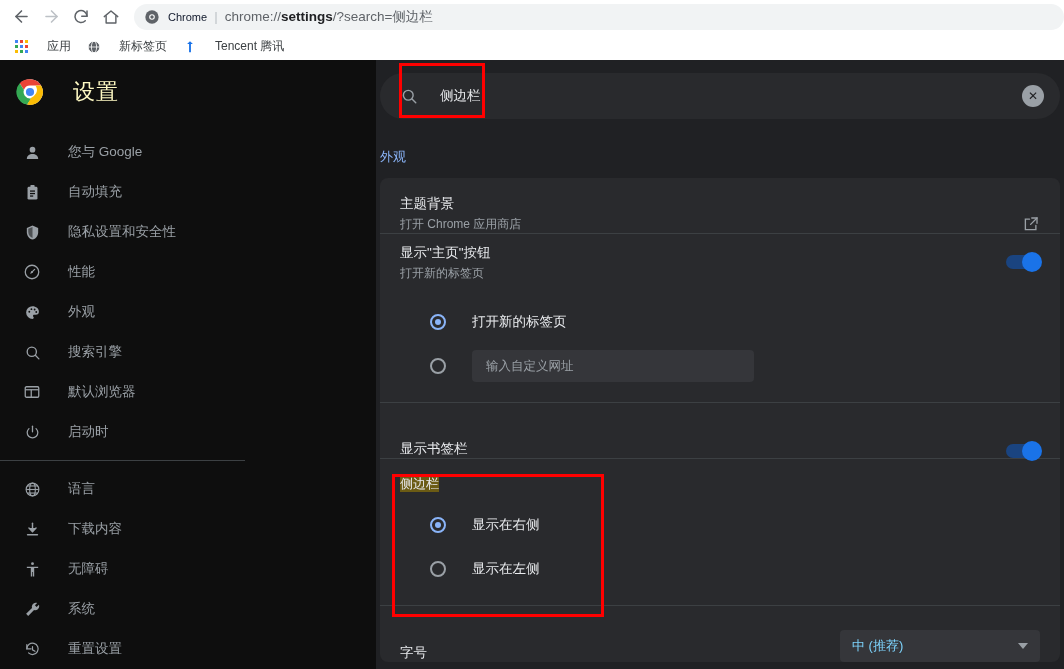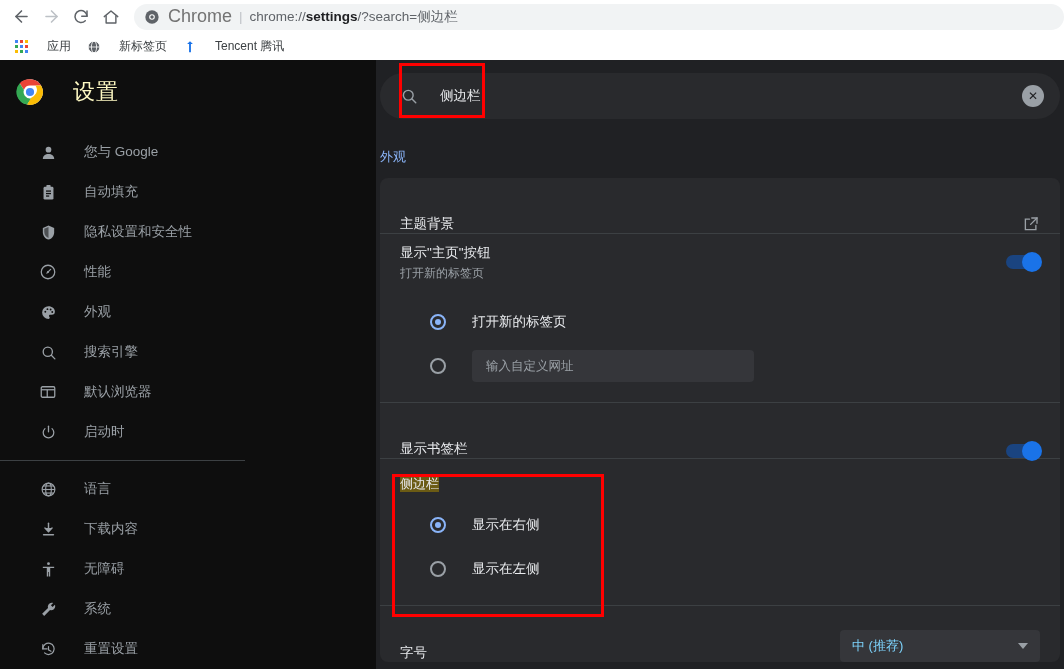--- a/index.html
+++ b/index.html
@@ -39,21 +39,21 @@
     flex: 1 1 auto;
     background: #f1f3f4;
     border-radius: 13px;
     display: flex;
     align-items: center;
     padding: 0 10px;
     max-width: 1010px;
   }
   .omni-icon { width: 16px; height: 16px; margin-right: 8px; flex: 0 0 auto; }
   .omni-chrome-label {
-    font-size: 18px; color: #737373; white-space: nowrap;
+    font-size: 11px; color: #0f172a; white-space: nowrap;
   }
   .omni-sep {
     color: #bdc1c6; margin: 0 7px; font-size: 13.5px;
   }
   .omni-url {
     font-size: 13.5px; color: #5f6368; white-space: nowrap;
     overflow: hidden; text-overflow: ellipsis;
   }
   .omni-url b { color: #202124; font-weight: 700; }
 
@@ -105,21 +105,21 @@
   .chrome-logo { width: 28px; height: 28px; flex: 0 0 auto; }
   .settings-title {
     font-size: 22px; color: #fef9c3; font-weight: 400;
     letter-spacing: 1px;
     margin-left: 7px;
   }
   .nav-list { padding-top: 8px; }
   .nav-item {
     display: flex; align-items: center;
     height: 40px;
-    padding-left: 38px;
+    padding-left: 22px;
     gap: 26px;
     color: #9aa0a6;
     font-size: 13.5px;
   }
   .nav-item .ni-icon {
     width: 20px; height: 20px; flex: 0 0 auto;
     display: flex; align-items: center; justify-content: center;
     color: #9aa0a6;
   }
   .nav-item .ni-label { white-space: nowrap; }
@@ -552,20 +552,21 @@
       </div>
     </div>
 
     <div class="section-label">外观</div>
 
     <div class="card">
 
       <div class="row">
         <div class="row-text">
           <div class="row-title">主题背景</div>
+          <div class="row-sub">打开 Chrome 应用商店</div>
         </div>
         <svg class="ext-link-icon" viewBox="0 0 24 24" fill="none" stroke="currentColor" stroke-width="1.8" stroke-linecap="round">
           <path d="M13 4h7v7"></path>
             <path d="M20 4 11.5 12.5"></path>
             <path d="M18.5 14v5.5h-14v-14H10"></path>
         </svg>
       </div>
 
       <div class="row" style="flex-direction:column; align-items:stretch; padding:0;">
         <div style="display:flex; align-items:center; padding:0 20px; min-height:56px;">

